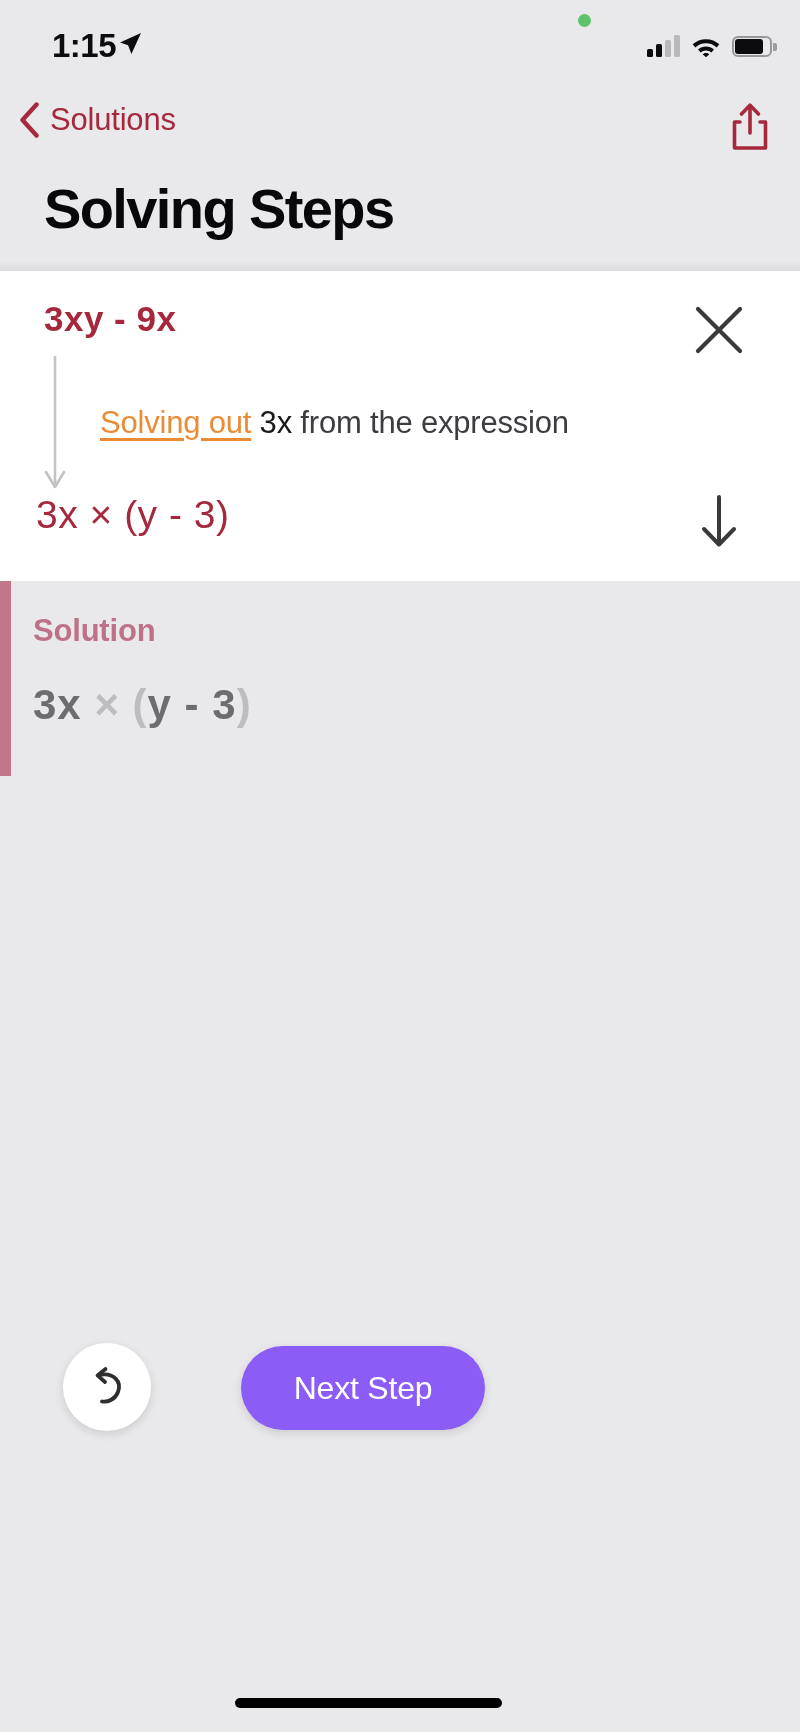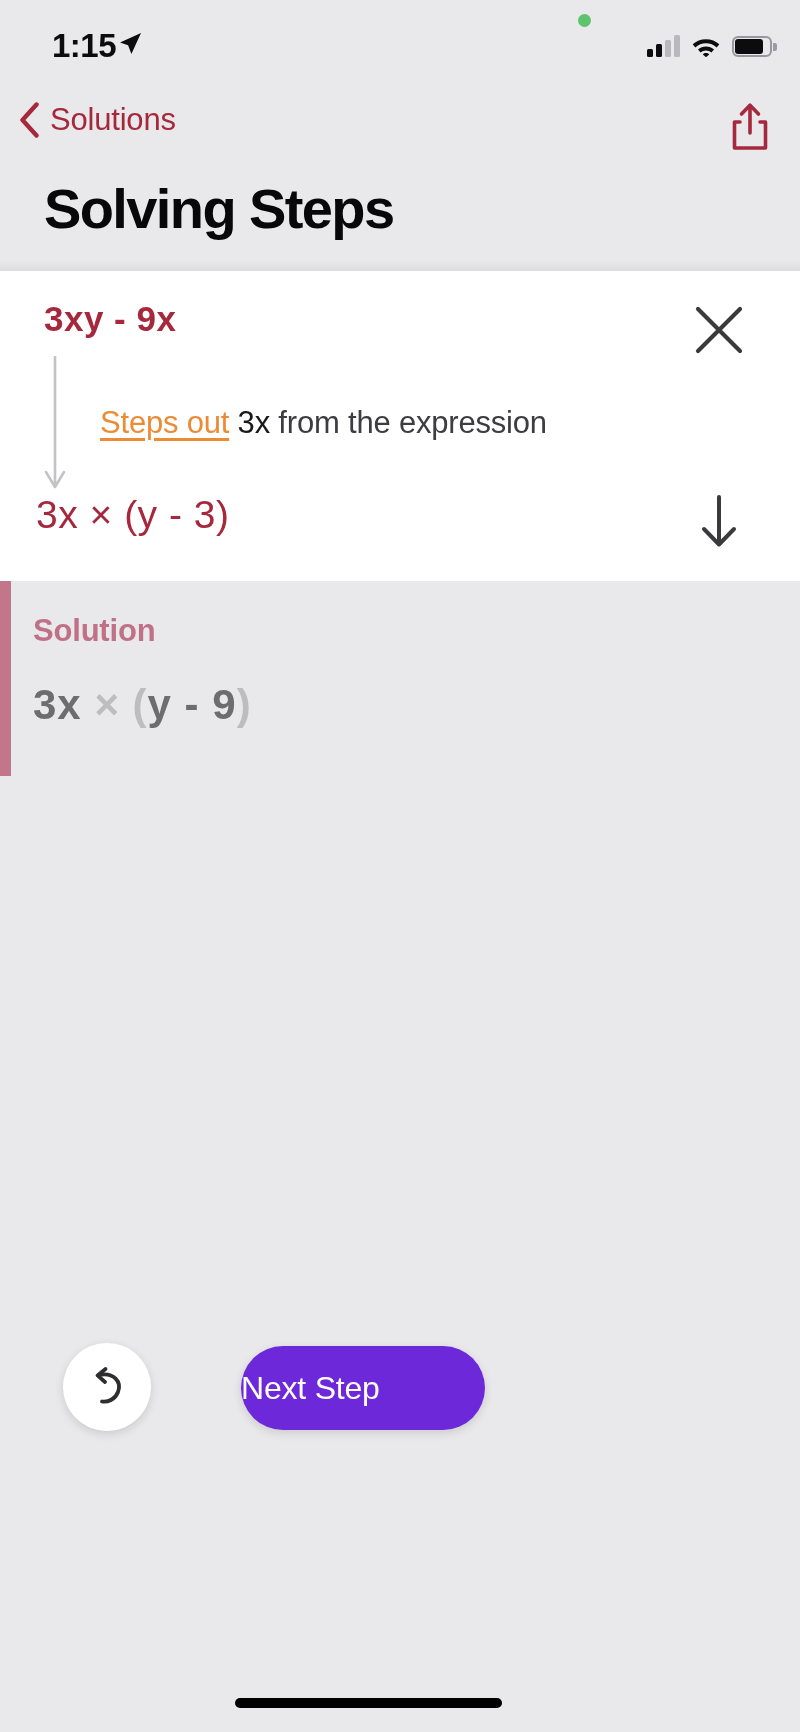--- a/index.html
+++ b/index.html
@@ -148,23 +148,23 @@
     width:88px; height:88px; border-radius:50%;
     background:#ffffff;
     box-shadow:0 3px 10px rgba(0,0,0,0.13);
     display:flex; align-items:center; justify-content:center;
     cursor:pointer;
   }
   #undo-icon{ width:42px; height:42px; }
   #next-step-button{
     position:absolute; left:241px; top:3px;
     width:244px; height:84px; border-radius:42px;
-    background:#6d28d9;
+    background:#8b5cf6;
     box-shadow:0 3px 10px rgba(0,0,0,0.13);
-    display:flex; align-items:center; justify-content:flex-start;
+    display:flex; align-items:center; justify-content:center;
     cursor:pointer; border:none;
   }
   #next-step-label{
     font-size:32px; color:#ffffff; font-weight:400; letter-spacing:-0.2px;
     font-family:"Liberation Sans", sans-serif;
   }
 
   
   #home-indicator{
     position:absolute; left:235px; bottom:24px;
@@ -232,35 +232,35 @@
   <svg id="close-icon" viewBox="0 0 54 54">
     <path d="M6 6 L48 48 M48 6 L6 48" fill="none" stroke="#3a3a3c" stroke-width="4.2" stroke-linecap="round"></path>
   </svg>
 
   <svg id="flow-arrow" viewBox="0 0 36 140">
     <path d="M11 0 V128" fill="none" stroke="#c3c3c6" stroke-width="2.6"></path>
     <path d="M2 116 L11 131 L20 116" fill="none" stroke="#c3c3c6" stroke-width="2.6" stroke-linecap="round" stroke-linejoin="round"></path>
   </svg>
 
   <div id="step-description">
-    <span id="step-action">Steps out</span><span id="step-desc-rest"> <span class="mathterm">3x</span><span> from the expression</span></span>
+    <span id="step-action">Solving out</span><span id="step-desc-rest"> <span class="mathterm">3x</span><span> from the expression</span></span>
   </div>
 
   <div id="step-result">3x × (y - 3)</div>
 
   <svg id="down-arrow-icon" viewBox="0 0 54 56">
     <path d="M27 4 V50" fill="none" stroke="#3a3a3c" stroke-width="4" stroke-linecap="round"></path>
     <path d="M12 36 L27 51.5 L42 36" fill="none" stroke="#3a3a3c" stroke-width="4" stroke-linecap="round" stroke-linejoin="round"></path>
   </svg>
 </div>
 
 <div id="solution-block">
   <div id="solution-accent-bar"></div>
   <div id="solution-label">Solution</div>
-  <div id="solution-expression"><span>3x</span><span class="dim"> × </span><span class="dim">(</span><span>y - 9</span><span class="dim">)</span></div>
+  <div id="solution-expression"><span>3x</span><span class="dim"> × </span><span class="dim">(</span><span>y - 3</span><span class="dim">)</span></div>
 </div>
 
 <div id="bottom-actions">
 
   <div id="undo-button">
     <svg id="undo-icon" viewBox="0 0 42 42">
       <path d="M13 9 C28 6 36 16 32 26 C29.5 33 22 36.5 16 35.5" fill="none" stroke="#2e2e31" stroke-width="3.8" stroke-linecap="round"></path>
       <path d="M19.5 3 L11.5 9.4 L19 16" fill="none" stroke="#2e2e31" stroke-width="3.8" stroke-linecap="round" stroke-linejoin="round"></path>
     </svg>
   </div>

